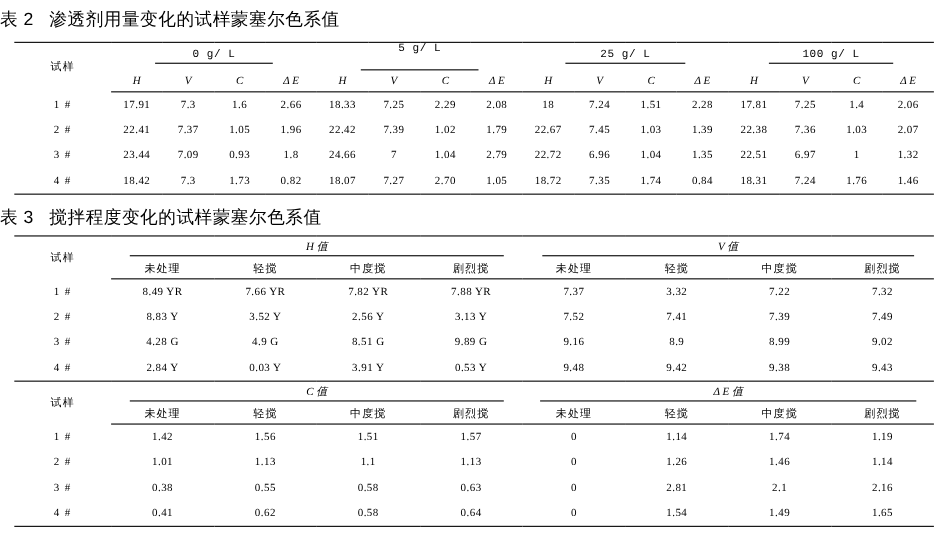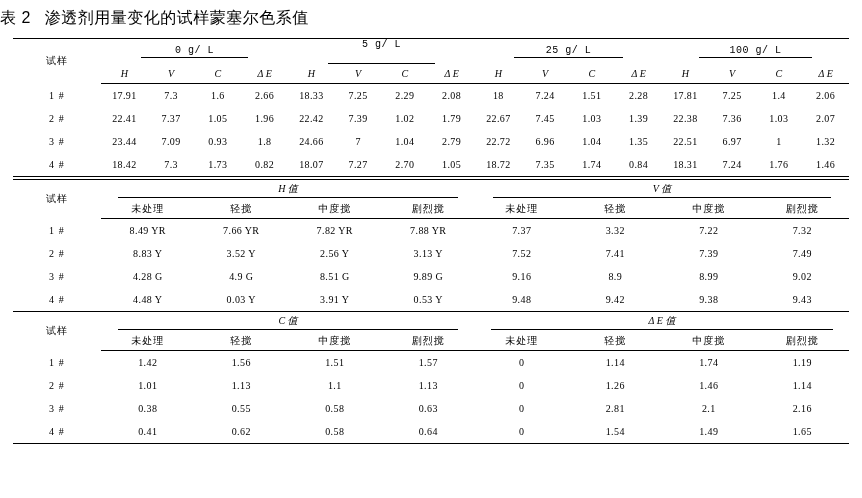--- a/index.html
+++ b/index.html
@@ -203,20 +203,23 @@
         <td>0.84</td>
         <td>18.31</td>
         <td>7.24</td>
         <td>1.76</td>
         <td>1.46</td>
       </tr>
     </tbody>
   </table>
   </div>
 
+  <div class="tbl-caption cap3">
+    <span class="cap-num">表 3</span><span>搅拌程度变化的试样蒙塞尔色系值</span>
+  </div>
 
   <div class="t3wrap">
   <table>
     <colgroup>
       <col style="width:88px">
       <col span="8" style="width:93.5px">
     </colgroup>
     <tbody>
       <tr class="hrow rule-top">
         <td rowspan="2" class="hdr-cn">试样</td>
@@ -262,21 +265,21 @@
         <td>4.9 G</td>
         <td>8.51 G</td>
         <td>9.89 G</td>
         <td>9.16</td>
         <td>8.9</td>
         <td>8.99</td>
         <td>9.02</td>
       </tr>
       <tr class="drow rule-bot">
         <td class="sample">4 #</td>
-        <td>4.48 Y</td>
+        <td>2.84 Y</td>
         <td>0.03 Y</td>
         <td>3.91 Y</td>
         <td>0.53 Y</td>
         <td>9.48</td>
         <td>9.42</td>
         <td>9.38</td>
         <td>9.43</td>
       </tr>
     </tbody>
   </table>

